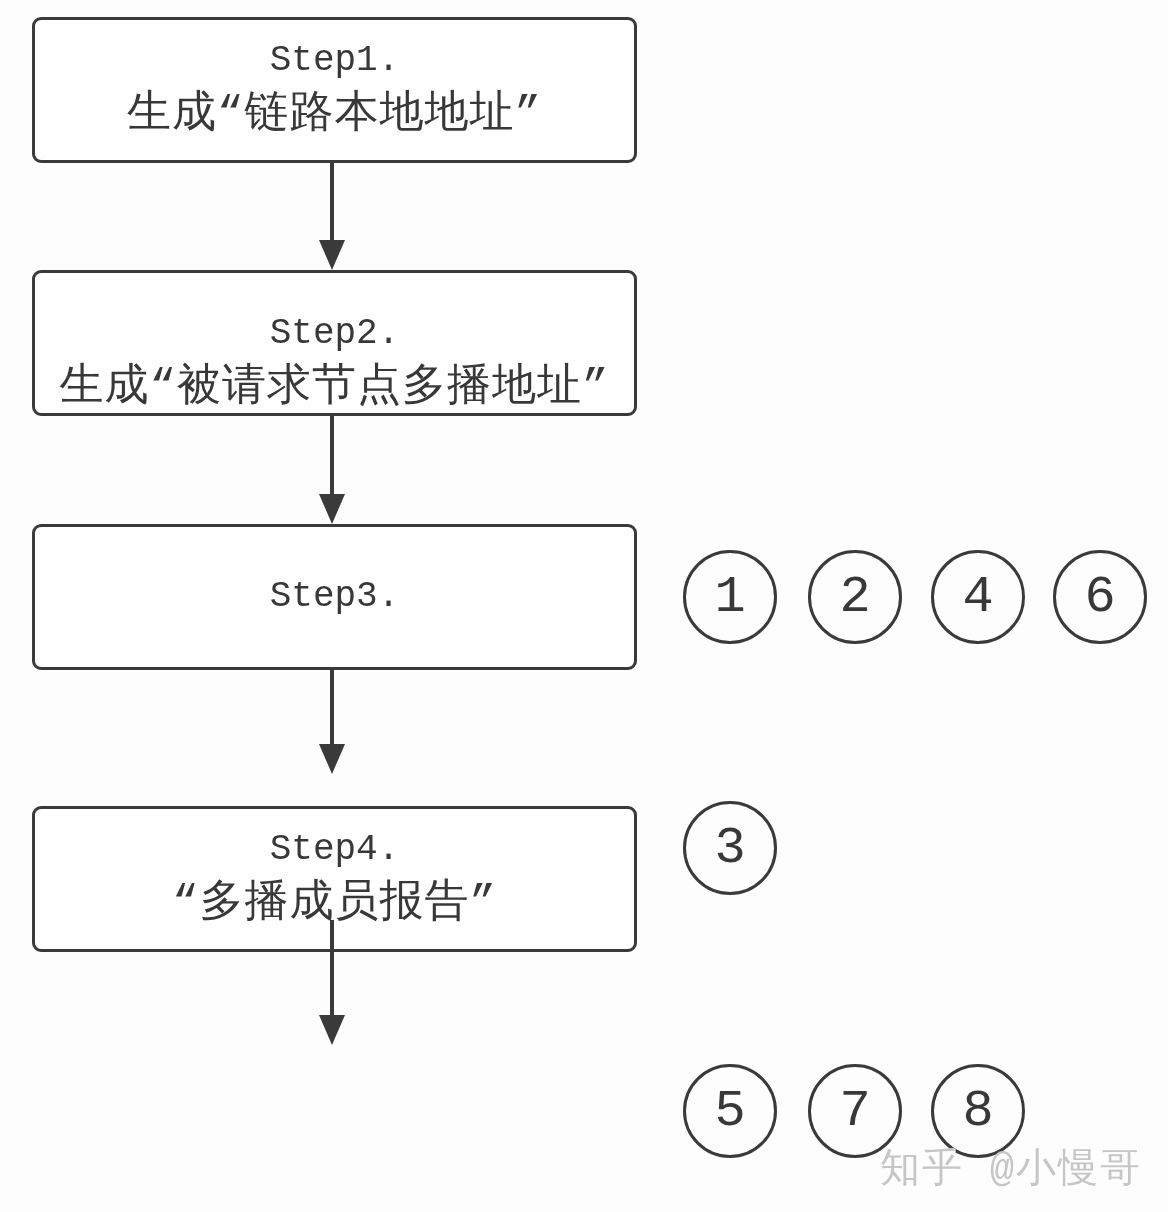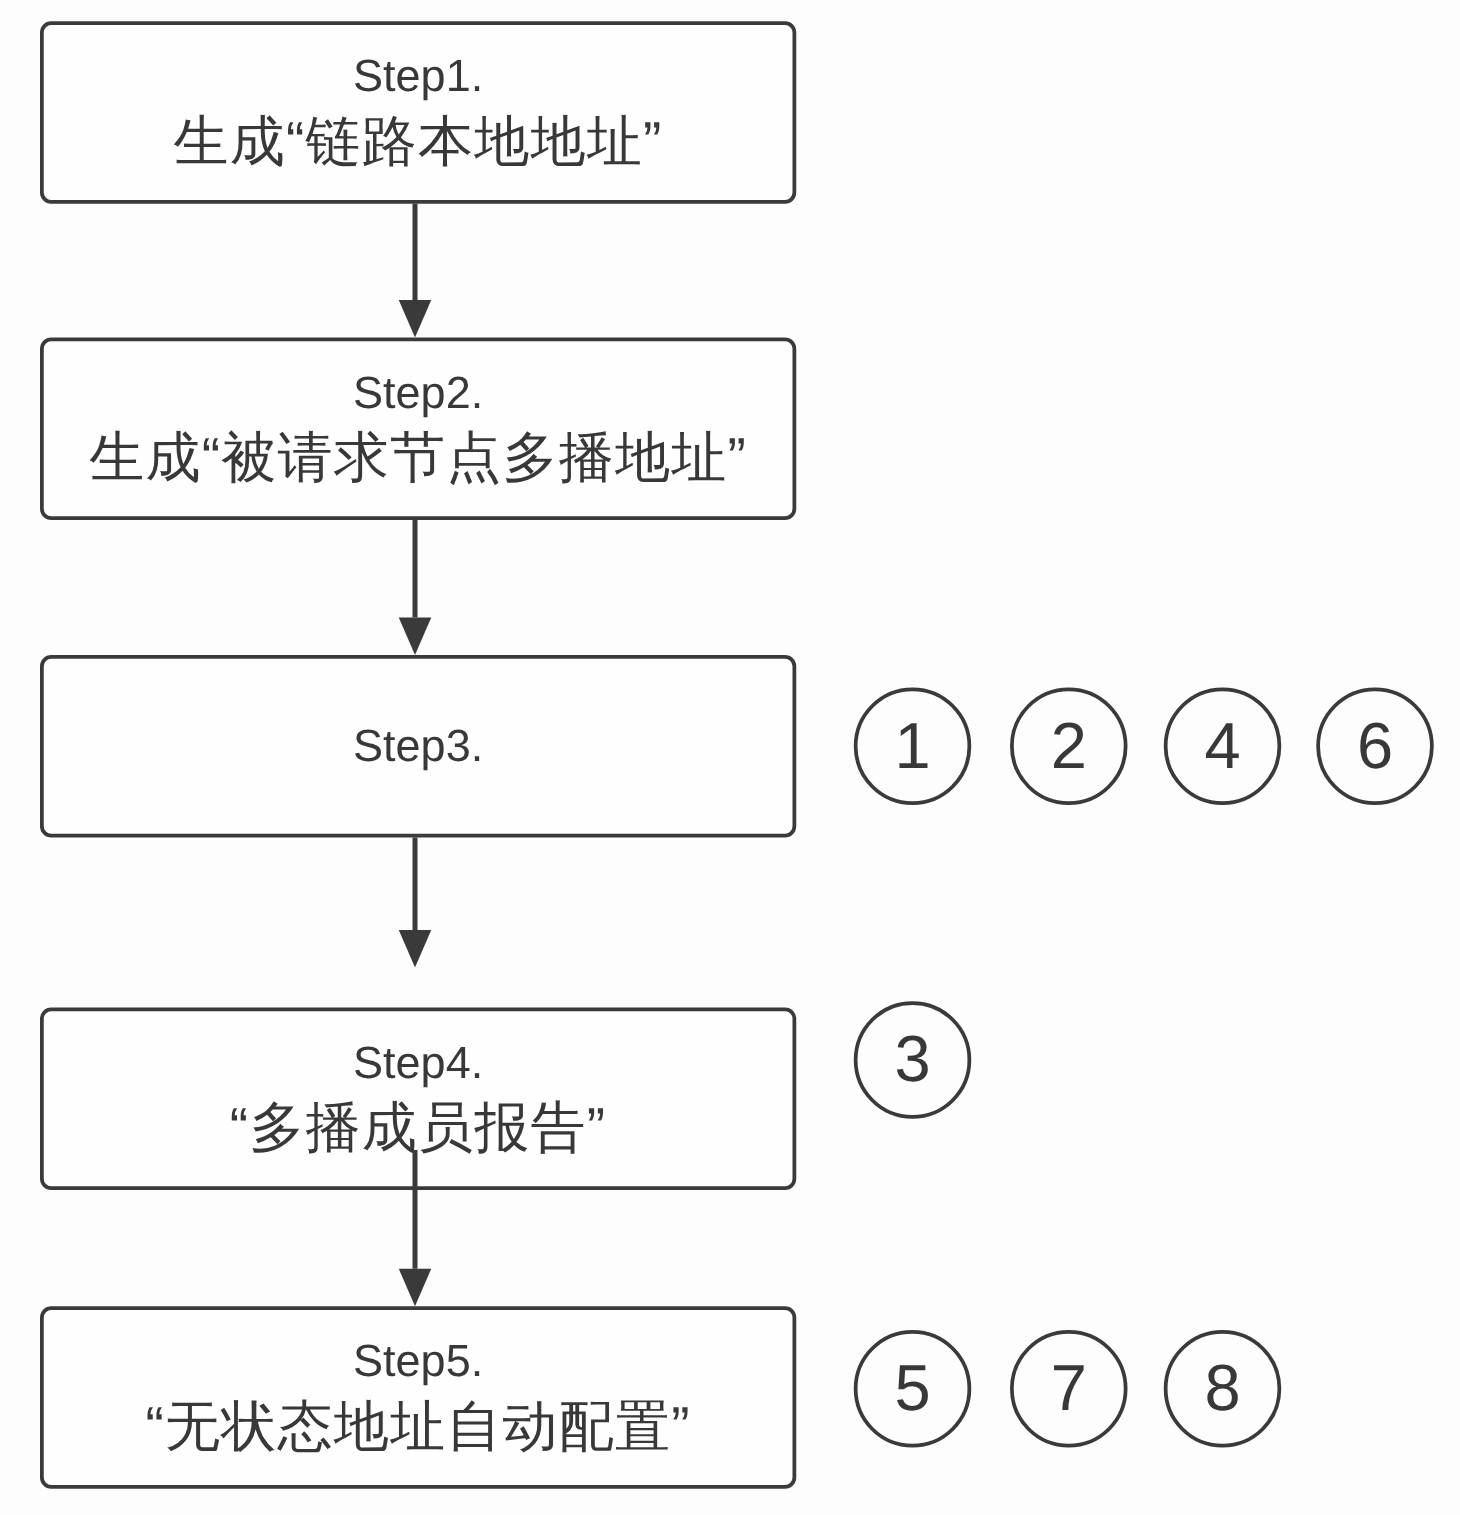--- a/index.html
+++ b/index.html
@@ -6,21 +6,21 @@
   html, body {
     margin: 0;
     padding: 0;
     background: #ffffff;
   }
   .canvas {
     position: relative;
     width: 1168px;
     height: 1212px;
     background: #fdfdfd;
-    font-family: Liberation Sans, sans-serif;
+    font-family: Liberation Mono, monospace;
     color: #383838;
     overflow: hidden;
   }
   .step-box {
     position: absolute;
     left: 32px;
     width: 605px;
     height: 146px;
     background: #fefefe;
     border: 3px solid #3a3a3a;
@@ -88,38 +88,34 @@
 </head>
 <body>
 
 <div class="canvas">
 
   <div class="step-box" style="top:17px;">
     <div class="step-title">Step1.</div>
     <div class="step-subtitle">生成“链路本地地址”</div>
   </div>
 
-  <div class="step-box" style="top:270px;">
+  <div class="step-box" style="top:270px;justify-content:flex-end;">
     <div class="step-title">Step2.</div>
     <div class="step-subtitle">生成“被请求节点多播地址”</div>
   </div>
 
   <div class="step-box" style="top:524px;gap:15px;">
     <div class="step-title">Step3.</div>
   </div>
 
   <div class="step-box" style="top:806px;">
     <div class="step-title">Step4.</div>
     <div class="step-subtitle">“多播成员报告”</div>
   </div>
 
-  <div class="step-box" style="top:1045px;">
-    <div class="step-title">Step5.</div>
-    <div class="step-subtitle">“无状态地址自动配置”</div>
-  </div>
 
   <div class="arrow" style="top:163px; height:107px;">
     <div class="arrow-line"></div>
     <div class="arrow-head"></div>
   </div>
 
   <div class="arrow" style="top:416px; height:108px;">
     <div class="arrow-line"></div>
     <div class="arrow-head"></div>
   </div>
@@ -154,14 +150,15 @@
   <div class="badge" style="left:683px; top:1064px;">
     <span>5</span>
   </div>
   <div class="badge" style="left:808px; top:1064px;">
     <span>7</span>
   </div>
   <div class="badge" style="left:931px; top:1064px;">
     <span>8</span>
   </div>
 
+  <div class="watermark">知乎 @小慢哥</div>
 
 </div>
 
 </body></html>

